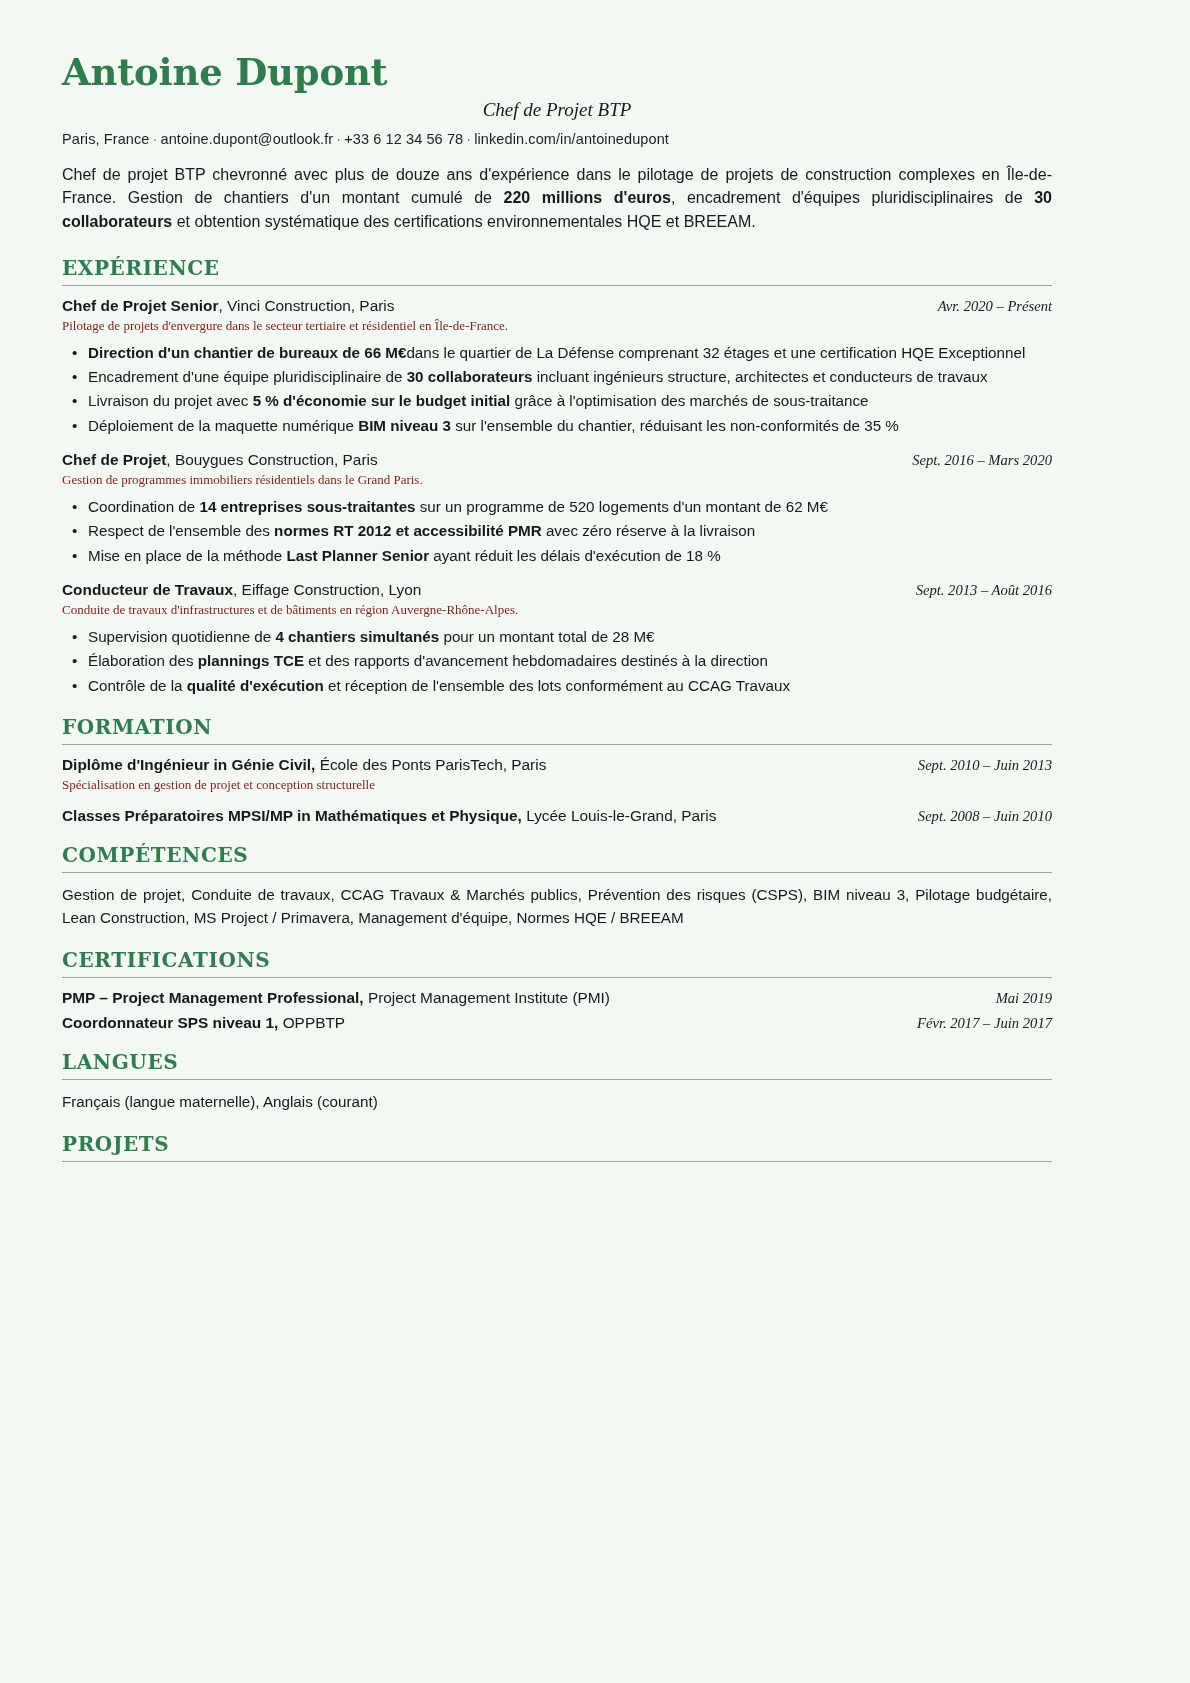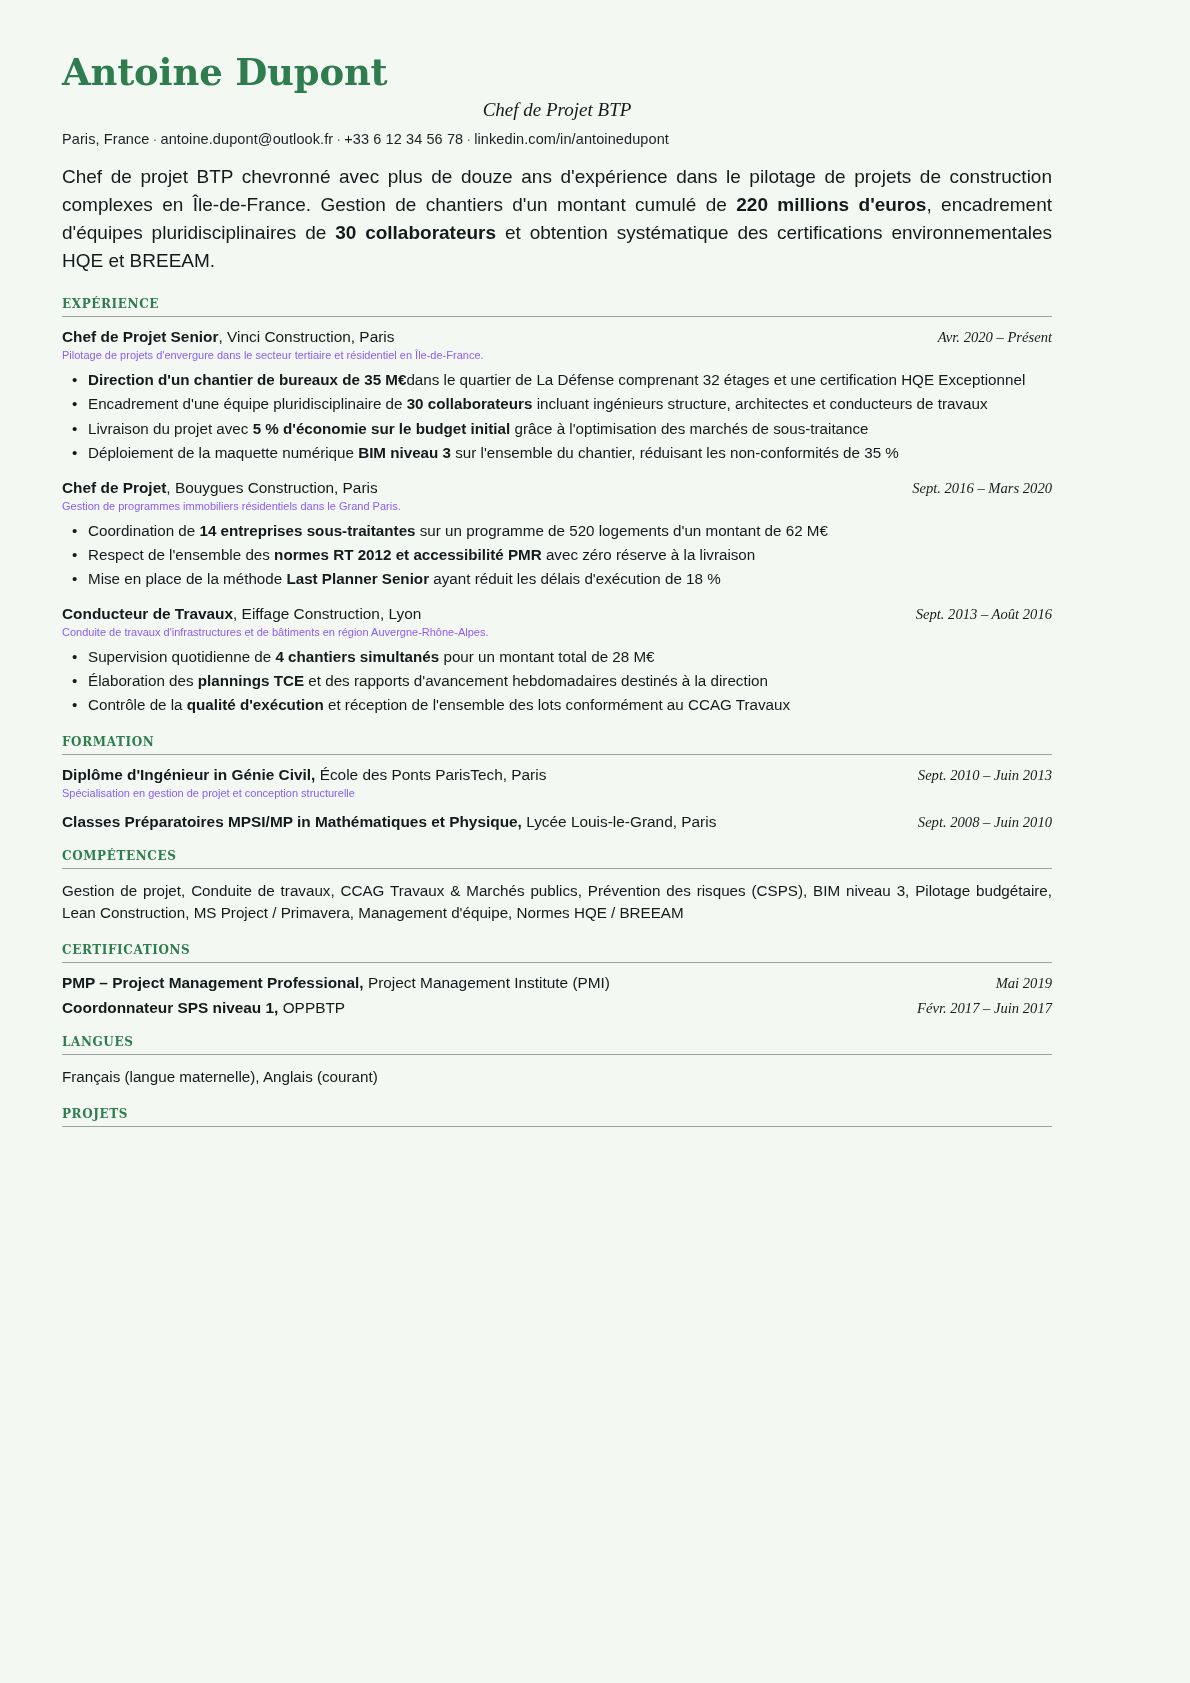--- a/index.html
+++ b/index.html
@@ -48,33 +48,33 @@
     color: #1b2022;
     margin: 0 0 16px 0;
     letter-spacing: 0.1px;
   }
   .contact .sep {
     color: #6a7173;
     padding: 0 3px;
   }
   .summary {
     font-family: "Liberation Sans", sans-serif;
-    font-size: 19px;
+    font-size: 16px;
     line-height: 1.48;
     color: #14191b;
     text-align: justify;
     margin: 0 0 22px 0;
   }
   .summary b { font-weight: bold; }
 
   
   .section-title {
     font-family: "DejaVu Serif", serif;
     font-weight: bold;
-    font-size: 12px;
+    font-size: 20px;
     letter-spacing: 0.6px;
     color: #2f7d4f;
     margin: 18px 0 5px 0;
   }
   .rule {
     height: 1px;
     background: #9aa3a0;
     margin: 0 0 11px 0;
   }
 
@@ -95,23 +95,23 @@
   .entry-title b { font-weight: bold; }
   .entry-date {
     font-family: "Liberation Serif", serif;
     font-style: italic;
     font-size: 14.6px;
     color: #171c1e;
     white-space: nowrap;
     flex-shrink: 0;
   }
   .entry-sub {
-    font-family: Liberation Sans, sans-serif;
-    font-size: 11px;
-    color: #8b5cf6;
+    font-family: Liberation Serif, serif;
+    font-size: 13px;
+    color: #7f1d1d;
     margin-top: 3px;
   }
   ul.bullets {
     list-style: none;
     margin: 8px 0 0 0;
     padding: 0;
   }
   ul.bullets li {
     position: relative;
     font-family: "Liberation Sans", sans-serif;
@@ -157,21 +157,21 @@
     <div class="section-title">EXPÉRIENCE</div>
     <div class="rule"></div>
     <div>
         <div class="entry">
           <div class="entry-head">
             <div class="entry-title"><b>Chef de Projet Senior</b>, Vinci Construction, Paris</div>
             <div class="entry-date">Avr. 2020 – Présent</div>
           </div>
           <div class="entry-sub">Pilotage de projets d'envergure dans le secteur tertiaire et résidentiel en Île-de-France.</div>
           <ul class="bullets">
-            <li><b>Direction d'un chantier de bureaux de 35 M€</b>dans le quartier de La Défense comprenant 32 étages et une certification HQE Exceptionnel</li>
+            <li><b>Direction d'un chantier de bureaux de 66 M€</b>dans le quartier de La Défense comprenant 32 étages et une certification HQE Exceptionnel</li>
             <li>Encadrement d'une équipe pluridisciplinaire de <b>30 collaborateurs</b> incluant ingénieurs structure, architectes et conducteurs de travaux</li>
             <li>Livraison du projet avec <b>5 % d'économie sur le budget initial</b> grâce à l'optimisation des marchés de sous-traitance</li>
             <li>Déploiement de la maquette numérique <b>BIM niveau 3</b> sur l'ensemble du chantier, réduisant les non-conformités de 35 %</li>
           </ul>
         </div>
         <div class="entry">
           <div class="entry-head">
             <div class="entry-title"><b>Chef de Projet</b>, Bouygues Construction, Paris</div>
             <div class="entry-date">Sept. 2016 – Mars 2020</div>
           </div>

